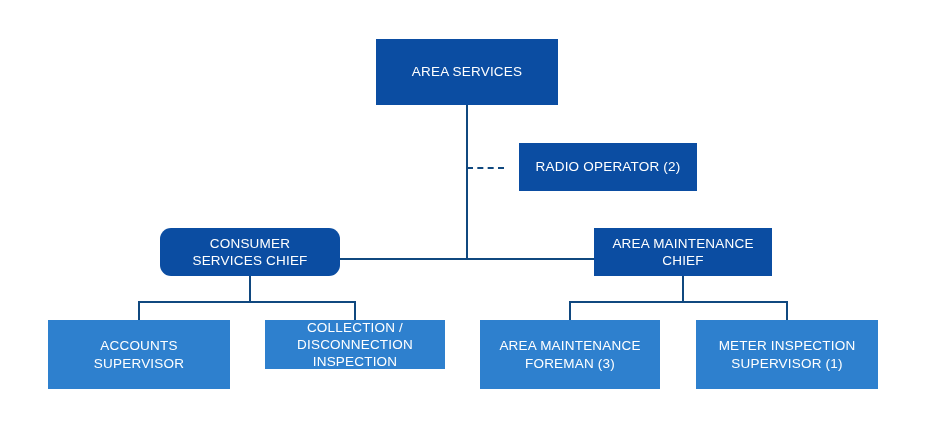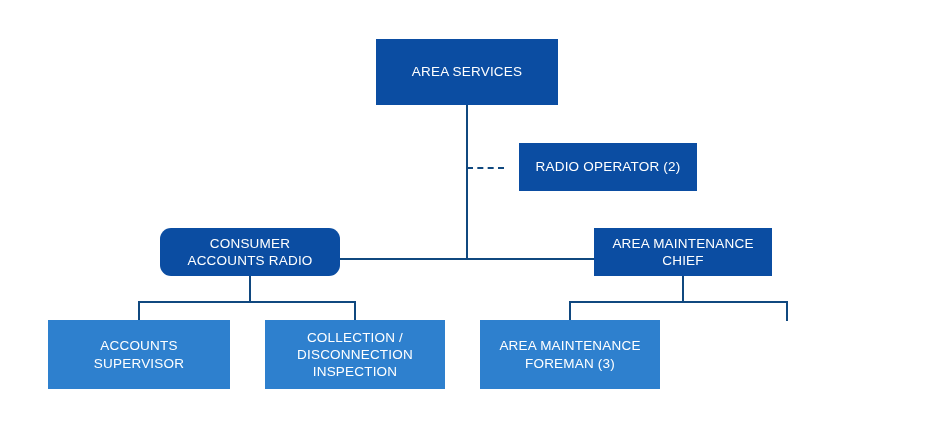--- a/index.html
+++ b/index.html
@@ -76,46 +76,52 @@
 
   <div class="node dark" style="left:503px; top:143px; width:178px; height:48px;margin-left:16px;">
     <span>
       <span>RADIO OPERATOR (2)</span>
     </span>
   </div>
 
   <div class="node dark" style="left:160px; top:228px; width:180px; height:48px;border-radius:11px;">
     <span>
       <span>CONSUMER</span>
-      <span>ACCOUNTS RADIO</span>
+      <span>SERVICES CHIEF</span>
     </span>
   </div>
 
   <div class="node dark" style="left:594px; top:228px; width:178px; height:48px;">
     <span>
       <span>AREA MAINTENANCE</span>
       <span>CHIEF</span>
     </span>
   </div>
 
   <div class="node light" style="left:48px; top:320px; width:182px; height:69px;">
     <span>
       <span>ACCOUNTS SUPERVISOR</span>
     </span>
   </div>
 
-  <div class="node light" style="left:265px; top:320px; width:180px; height:69px;">
+  <div class="node light" style="left:265px; top:320px; width:180px; height:49px;">
     <span>
       <span>COLLECTION /</span>
       <span>DISCONNECTION</span>
       <span>INSPECTION</span>
     </span>
   </div>
 
   <div class="node light" style="left:480px; top:320px; width:180px; height:69px;">
     <span>
       <span>AREA MAINTENANCE</span>
       <span>FOREMAN (3)</span>
     </span>
   </div>
 
+  <div class="node light" style="left:696px; top:320px; width:182px; height:69px;">
+    <span>
+      <span>METER INSPECTION</span>
+      <span>SUPERVISOR (1)</span>
+    </span>
+  </div>
 
 </div>
 
 </body></html>

